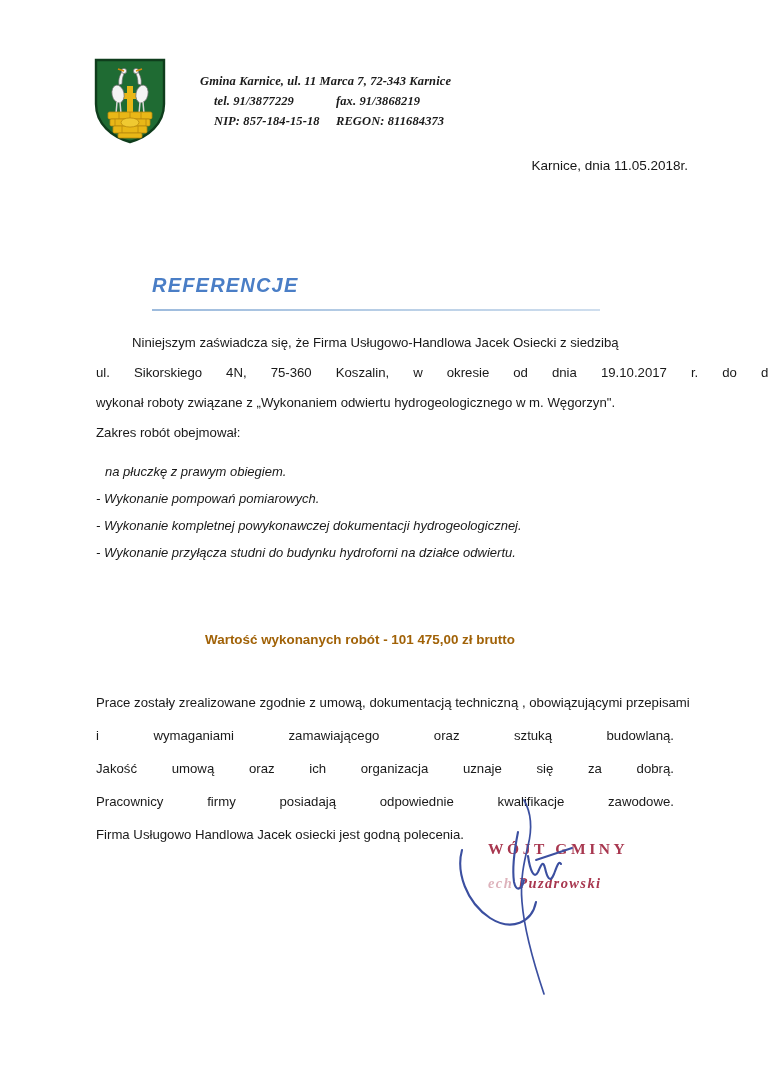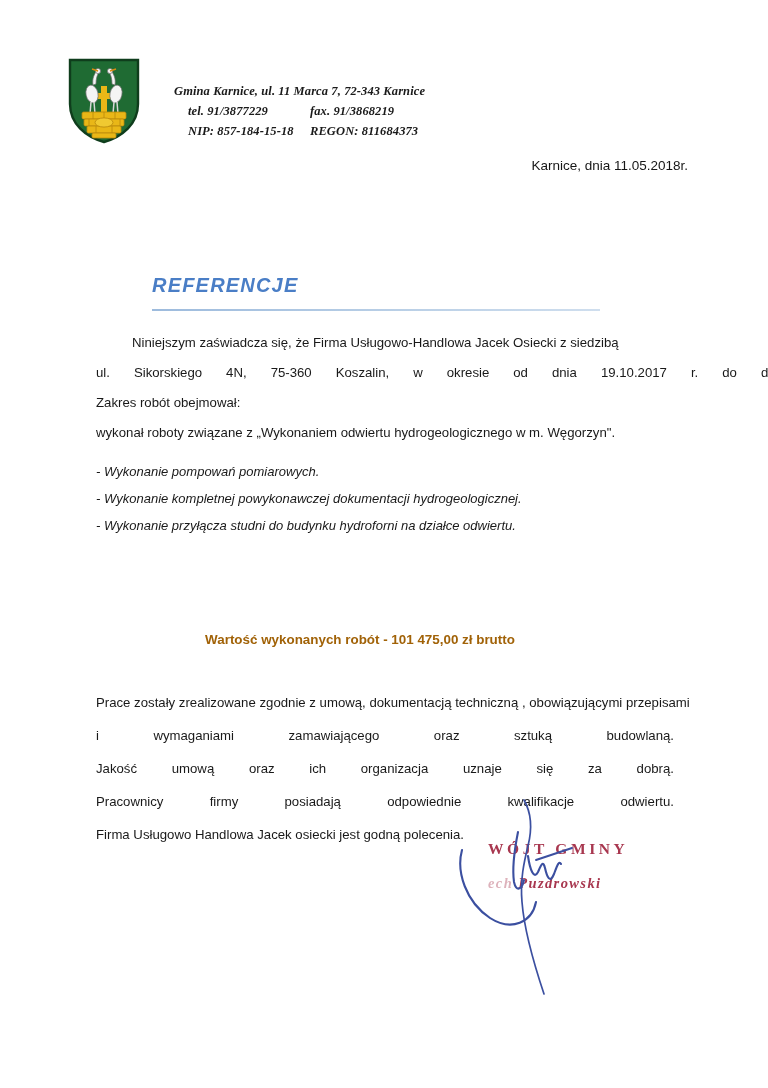--- a/index.html
+++ b/index.html
@@ -20,25 +20,25 @@
 
   .page {
     position: absolute;
     inset: 0;
     background: #ffffff;
   }
 
   
   .letterhead {
     position: absolute;
-    left: 68px;
+    left: 94px;
     top: 58px;
     width: 600px;
     display: flex;
-    align-items: flex-end;
+    align-items: center;
   }
   .crest {
     width: 72px;
     height: 86px;
     flex: 0 0 72px;
     margin-right: 34px;
   }
   .crest svg { display: block; width: 72px; height: 86px; }
 
   .letterhead-text {
@@ -277,25 +277,26 @@
         <span>w</span>
         <span>okresie</span>
         <span>od</span>
         <span>dnia</span>
         <span>19.10.2017</span>
         <span>r.</span>
         <span>do</span>
         <span>dnia</span>
         <span>30.11.2017r.</span>
       </div>
+    <div class="plain-row">wykonał roboty związane z „Wykonaniem odwiertu hydrogeologicznego w m. Węgorzyn".</div>
     <div class="plain-row">Zakres robót obejmował:</div>
-    <div class="plain-row">wykonał roboty związane z „Wykonaniem odwiertu hydrogeologicznego w m. Węgorzyn".</div>
   </div>
 
   <div class="scope" id="scope-list">
+      <div class="scope-sub">na płuczkę z prawym obiegiem.</div>
       <div class="scope-item">- Wykonanie pompowań pomiarowych.</div>
       <div class="scope-item">- Wykonanie kompletnej powykonawczej dokumentacji hydrogeologicznej.</div>
       <div class="scope-item">- Wykonanie przyłącza studni do budynku hydroforni na działce odwiertu.</div>
     </div>
 
   <div class="value-line">Wartość wykonanych robót  - 101 475,00 zł brutto</div>
 
   <div class="closing">
     <div class="plain-row">Prace zostały zrealizowane zgodnie z umową, dokumentacją techniczną , obowiązującymi przepisami</div>
     <div class="just-row" id="closing-line2">
@@ -316,21 +317,21 @@
         <span>się</span>
         <span>za</span>
         <span>dobrą.</span>
       </div>
     <div class="just-row" id="closing-line4">
         <span>Pracownicy</span>
         <span>firmy</span>
         <span>posiadają</span>
         <span>odpowiednie</span>
         <span>kwalifikacje</span>
-        <span>odwiertu.</span>
+        <span>zawodowe.</span>
       </div>
     <div class="plain-row">Firma Usługowo Handlowa Jacek osiecki jest godną polecenia.</div>
   </div>
 
   <div class="sig-area">
 
     <div class="stamp">
       <div class="stamp-title">WÓJT GMINY</div>
       <div class="stamp-name">
         <span class="faded">ech</span>

